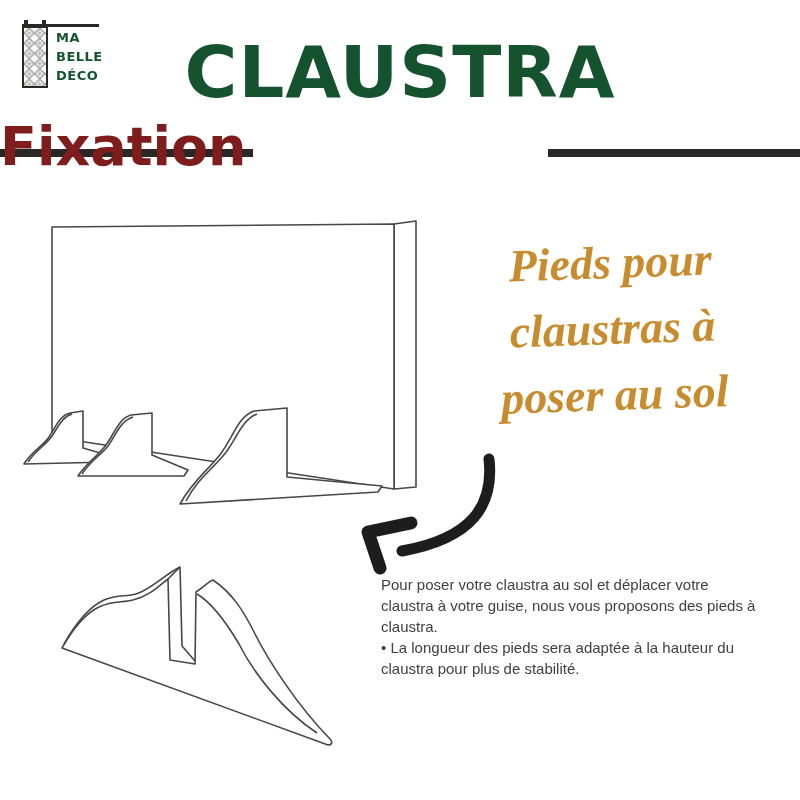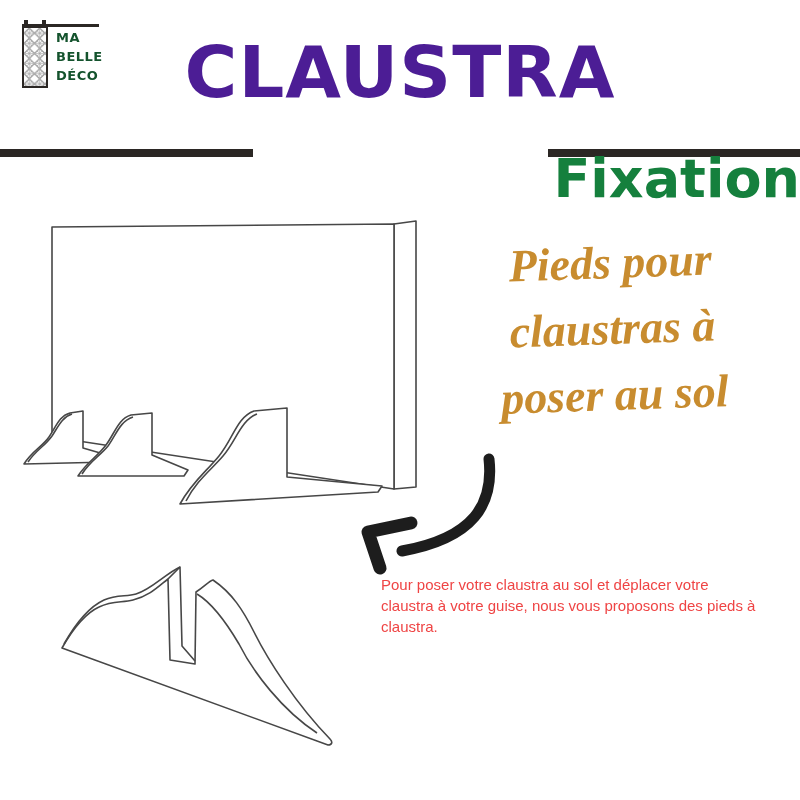--- a/index.html
+++ b/index.html
@@ -29,49 +29,48 @@
     font-weight:bold; font-size:13px; line-height:19px;
     letter-spacing:0.5px; color:#14532d;
   }
 
   
   .title {
     position:absolute; left:0; top:36px; width:800px;
     text-align:center;
     font-family:"DejaVu Sans", sans-serif;
     font-weight:bold; font-size:72px; line-height:1;
-    letter-spacing:1px; color:#4c1d95;
+    letter-spacing:1px; color:#14532d;
   }
   .subtitle {
     position:absolute; left:0; top:120px; width:800px;
-    text-align:right;
+    text-align:left;
     font-family:"DejaVu Sans", sans-serif;
     font-weight:bold; font-size:54px; line-height:1;
-    color:#15803d;
-    margin-top:32px;
+    color:#7f1d1d;
   }
   .subtitle-rule { position:absolute; top:149px; height:8px; background:#2b2724; }
   .subtitle-rule.left  { left:0;   width:253px; }
   .subtitle-rule.right { left:548px; width:252px; }
 
   
   .callout {
     position:absolute; left:440px; top:230px; width:345px;
     text-align:center;
     font-family:"Liberation Serif", serif;
     font-style:italic; font-weight:bold;
     font-size:46px; color:#c88c2f;
     transform:rotate(-2deg);
   }
   .callout .line { display:block; line-height:66px; white-space:nowrap; }
 
   
   .description {
     position:absolute; left:381px; top:574px; width:378px;
-    font-size:15px; line-height:21px; color:#ef4444;
+    font-size:15px; line-height:21px; color:#404040;
   }
   .description p { margin:0; }
 
   
   .art { position:absolute; left:0; top:0; width:800px; height:800px; }
 </style>
 </head>
 <body>
 
 <div>
@@ -143,13 +142,14 @@
   </g>
 
   <g fill="none" stroke="#1d1d1d" stroke-linecap="round" stroke-linejoin="round">
     <path d="M489,459 C494,504 474,538 402,551" stroke-width="11"></path>
     <path d="M411,523 L368,532 L380,568" stroke-width="13"></path>
   </g>
 </svg>
 
 <div class="description">
   <p>Pour poser votre claustra au sol et déplacer votre claustra à votre guise, nous vous proposons des pieds à claustra.</p>
+  <p>• La longueur des pieds sera adaptée à la hauteur du claustra pour plus de stabilité.</p>
 </div>
 
 </body></html>

